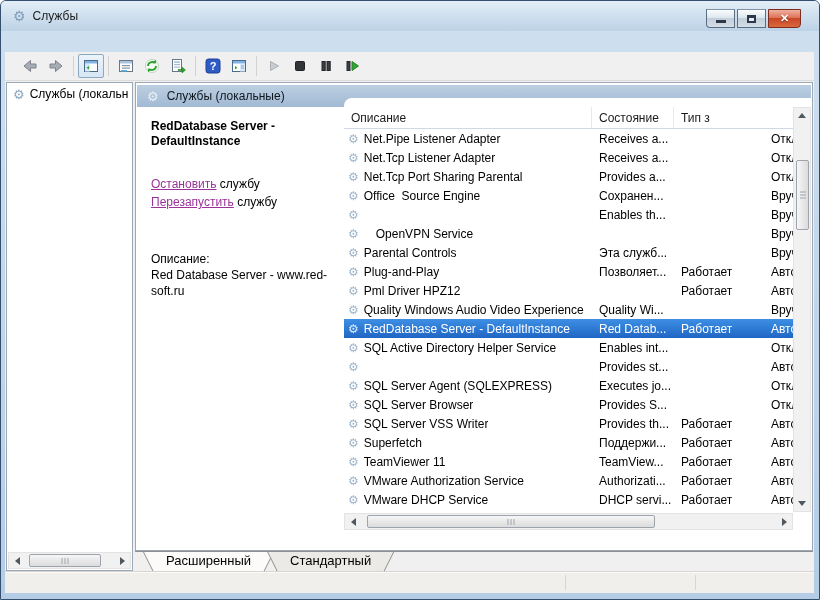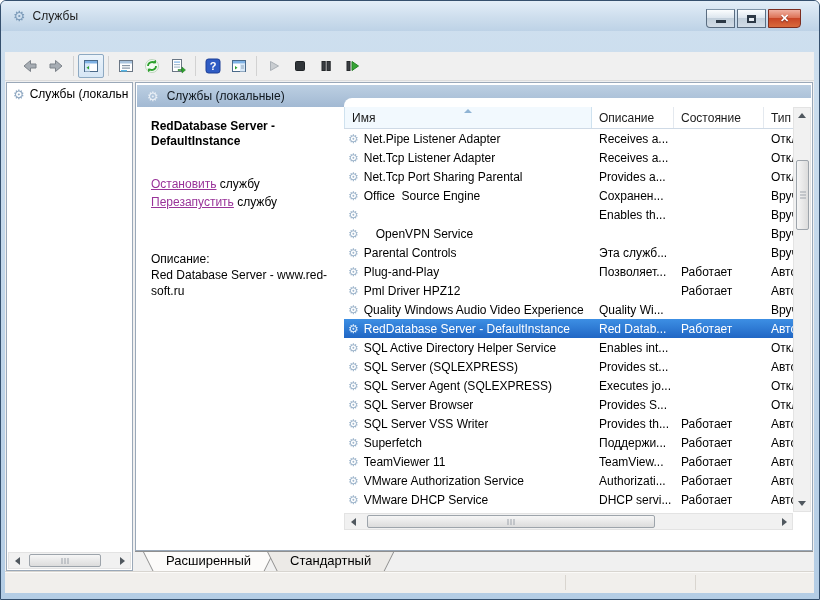--- a/index.html
+++ b/index.html
@@ -261,24 +261,20 @@
         </div>
         <div class="svc-action">
           <a href="#">Перезапустить</a><span> службу</span>
         </div>
         <div class="desc-label">Описание:</div>
         <div class="desc-text">Red Database Server - www.red-soft.ru</div>
       </div>
 
       <div class="listpane">
         <div class="lheader">
-          <div class="hcell sorted">
-            <span class="sort-arrow"></span>
-            <span>Имя</span>
-          </div>
           <div class="hcell">
               <span>Описание</span>
             </div>
           <div class="hcell">
               <span>Состояние</span>
             </div>
           <div class="hcell" style="border-right:none;">
               <span>Тип з</span>
             </div>
         </div>
@@ -387,21 +383,20 @@
                 <span class="gear">⚙</span>
                 <span style="white-space: pre; overflow: hidden;">SQL Active Directory Helper Service</span>
               </div>
               <div class="cell">Enables int...</div>
               <div class="cell"></div>
               <div class="cell">Откл</div>
             </div>
             <div class="lrow">
               <div class="cell-name">
                 <span class="gear">⚙</span>
-                <span style="white-space: pre; overflow: hidden;">SQL Server (SQLEXPRESS)</span>
               </div>
               <div class="cell">Provides st...</div>
               <div class="cell"></div>
               <div class="cell">Автом</div>
             </div>
             <div class="lrow">
               <div class="cell-name">
                 <span class="gear">⚙</span>
                 <span style="white-space: pre; overflow: hidden;">SQL Server Agent (SQLEXPRESS)</span>
               </div>

